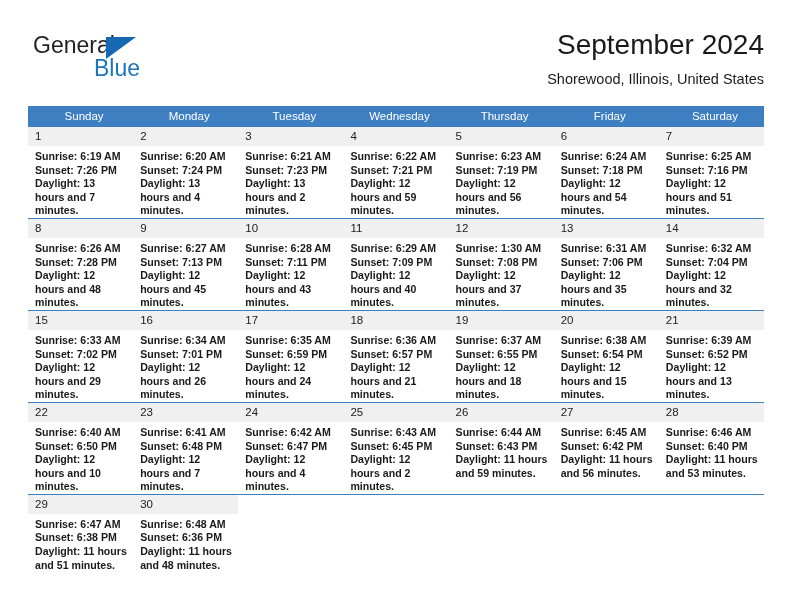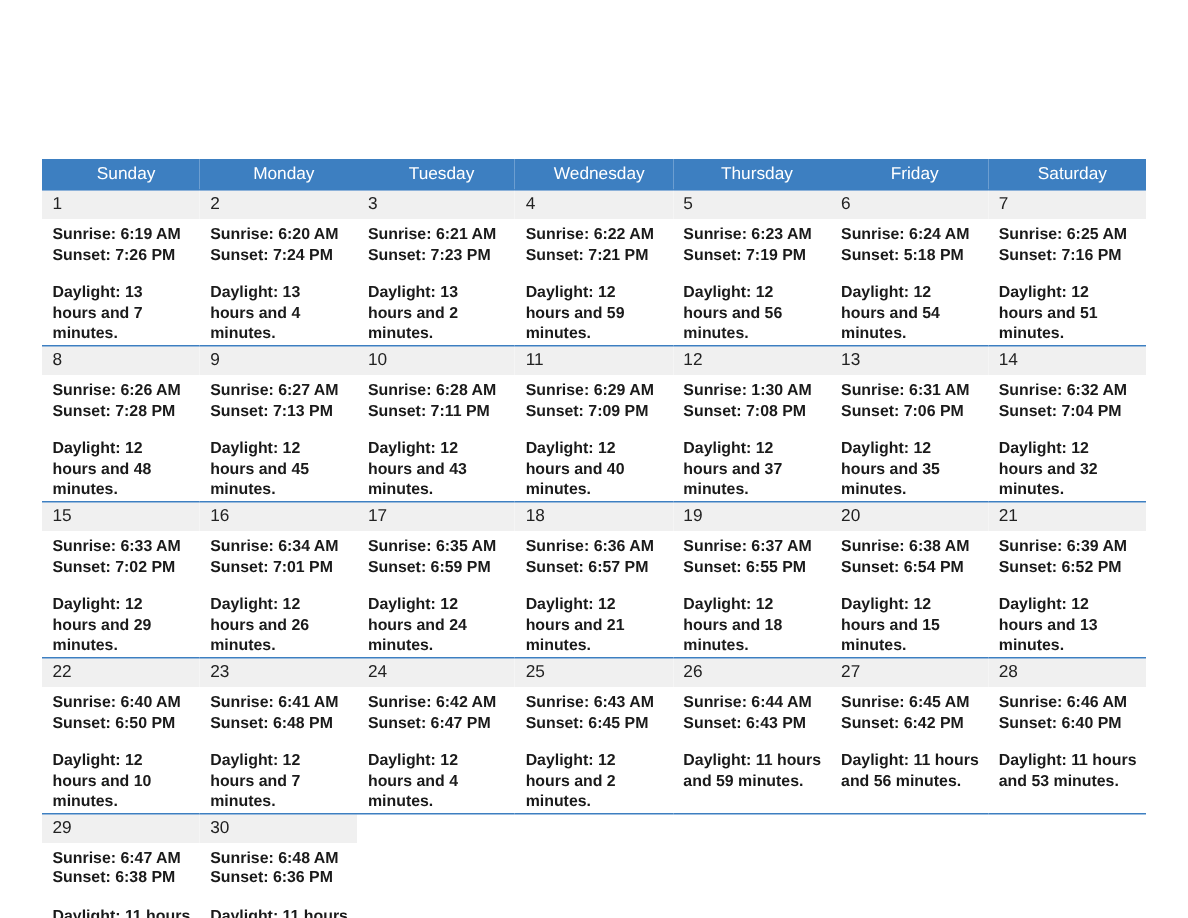--- a/index.html
+++ b/index.html
@@ -134,27 +134,41 @@
   }
   .dayinfo {
     padding: 4px 6px 0 7px;
     font-size: 10.6px;
     line-height: 13.6px;
     color: #1a1a1a;
     font-family: "Liberation Sans", sans-serif;
     font-weight: bold;
   }
   .dayinfo div { white-space: nowrap; }
-  .dayinfo .daylight { white-space: normal; margin-top: 12px; }
+  .dayinfo .daylight { white-space: normal; }
 </style>
 </head>
 <body>
 
 <div class="page">
 
+  <div class="header">
+
+    <div class="brand">
+      <span class="brand-general">General</span>
+      <span class="brand-tri"></span>
+      <span class="brand-blue">Blue</span>
+    </div>
+
+    <div class="title-block">
+      <div class="cal-title">September 2024</div>
+      <div class="cal-subtitle">Shorewood, Illinois, United States</div>
+    </div>
+
+  </div>
 
   <table class="calendar">
     <colgroup>
       <col>
         <col>
         <col>
         <col>
         <col>
         <col>
         <col>
@@ -210,21 +224,21 @@
           <div class="dayinfo">
             <div>Sunrise: 6:23 AM</div>
             <div>Sunset: 7:19 PM</div>
             <div class="daylight">Daylight: 12 hours and 56 minutes.</div>
           </div>
         </td>
         <td>
           <div class="daynum">6</div>
           <div class="dayinfo">
             <div>Sunrise: 6:24 AM</div>
-            <div>Sunset: 5:18 PM</div>
+            <div>Sunset: 7:18 PM</div>
             <div class="daylight">Daylight: 12 hours and 54 minutes.</div>
           </div>
         </td>
         <td>
           <div class="daynum">7</div>
           <div class="dayinfo">
             <div>Sunrise: 6:25 AM</div>
             <div>Sunset: 7:16 PM</div>
             <div class="daylight">Daylight: 12 hours and 51 minutes.</div>
           </div>

